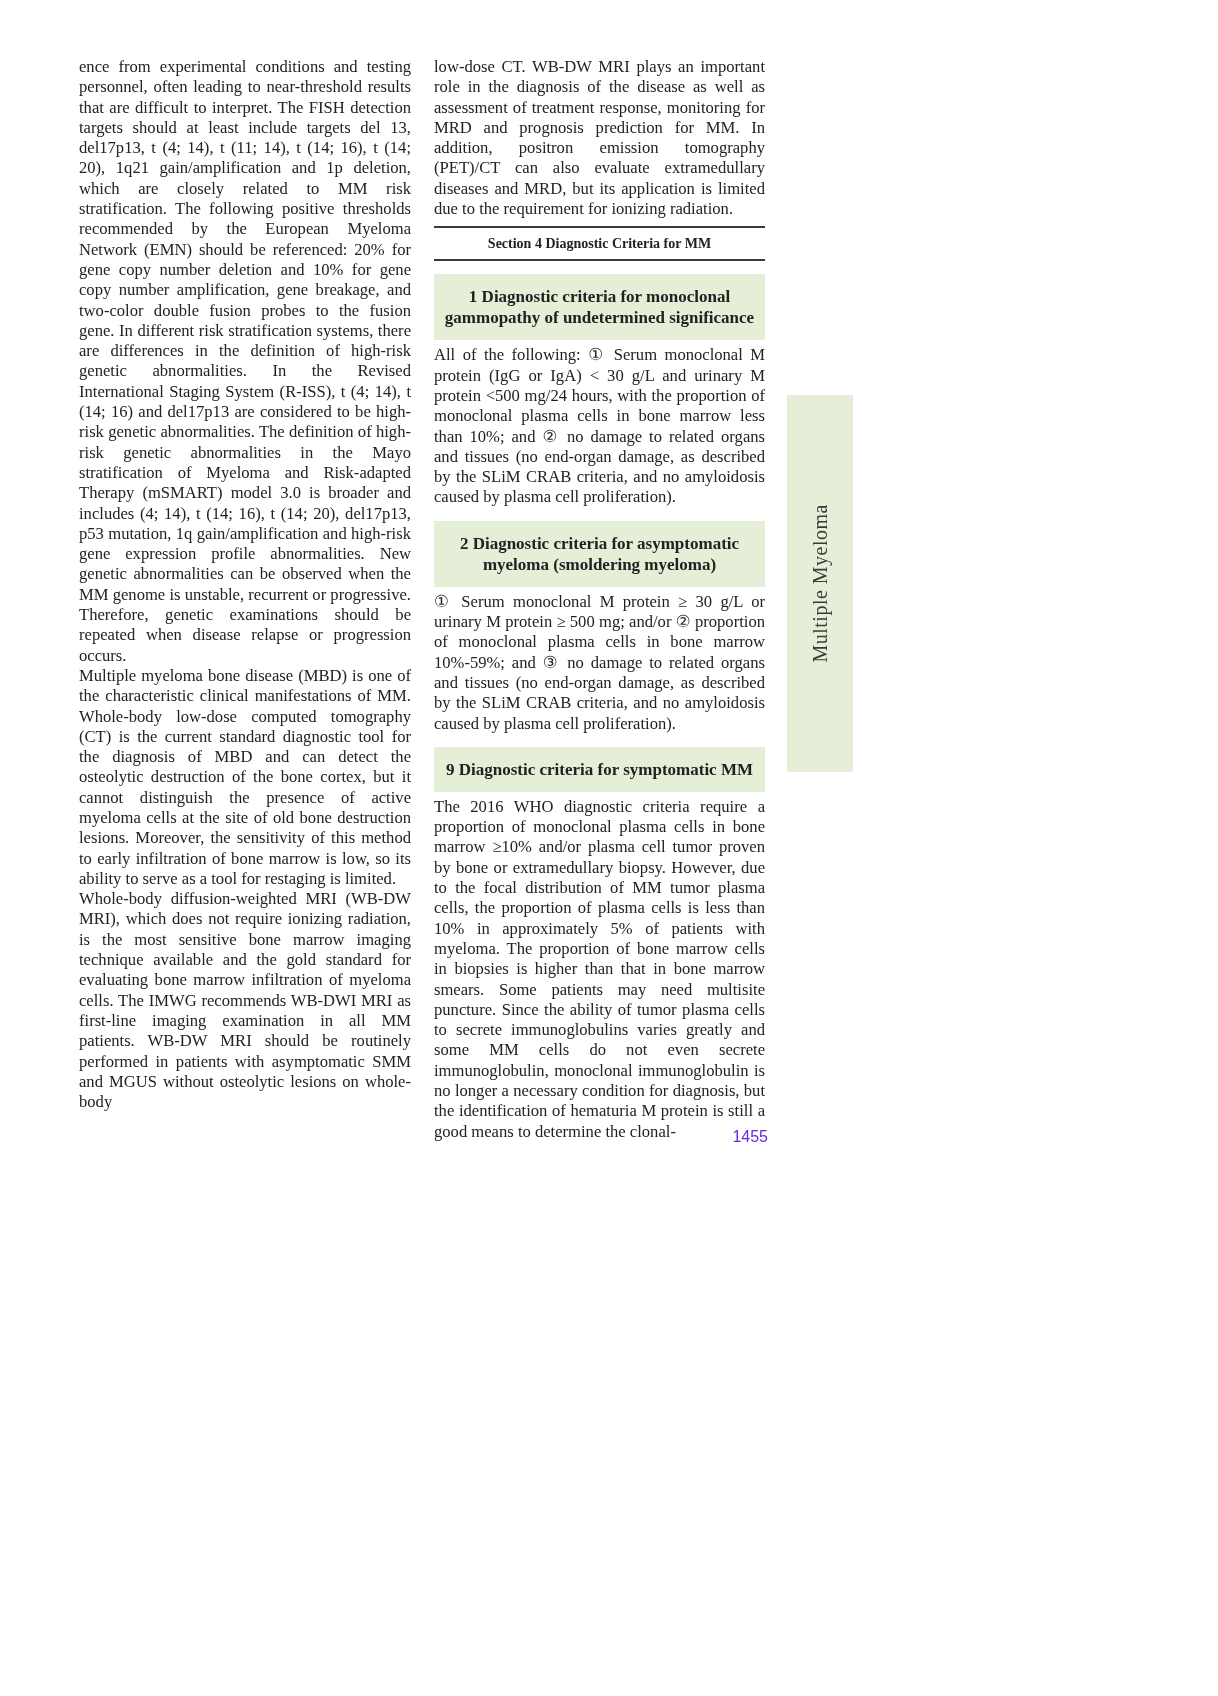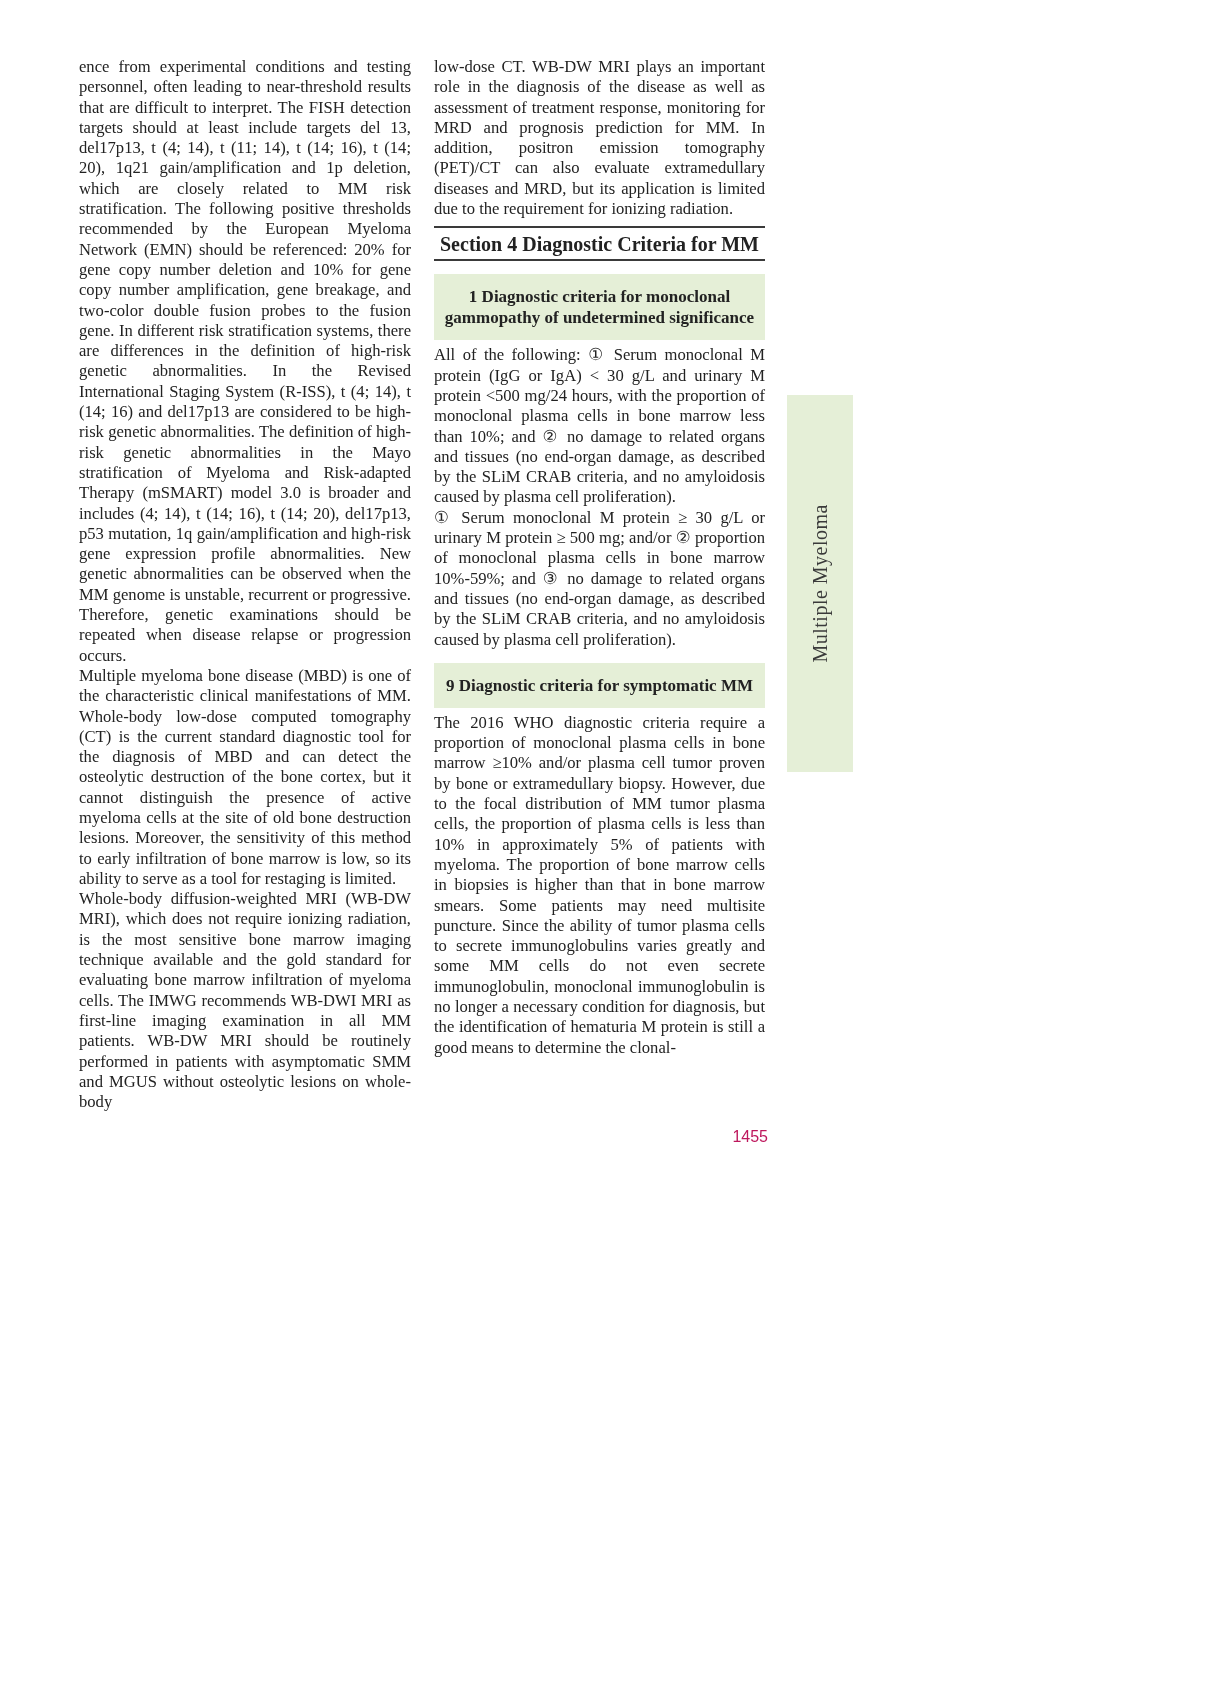--- a/index.html
+++ b/index.html
@@ -26,21 +26,21 @@
     text-align:center;
     font-size:17px;line-height:21px;
     padding:12px 4px;
     margin:13px 0 5px 0;
   }
   .section-rule-head{
     border-top:2px solid #3a3a3a;
     border-bottom:2px solid #3a3a3a;
     text-align:center;
     font-weight:bold;
-    font-size:20px;line-height:22px;
+    font-size:14px;line-height:22px;
     padding:5px 0 4px 0;
     margin:7px 0 6px 0;
   }
   .side-tab{
     position:absolute;
     left:787px;top:395px;
     width:66px;height:377px;
     background:#e5efd7;
     display:flex;align-items:center;justify-content:center;
   }
@@ -50,21 +50,21 @@
     font-size:20px;
     color:#3a3a3a;
     letter-spacing:0.5px;
     white-space:nowrap;
   }
   .page-number{
     position:absolute;
     left:445px;top:1128px;width:323px;
     text-align:right;
     font-family:"Liberation Sans","DejaVu Sans",sans-serif;
-    font-size:16px;color:#be185d;
+    font-size:16px;color:#6d28d9;
   }
 </style>
 </head>
 <body>
 
 <div id="page">
 
   <div class="col" id="left-col">
     <p class="para">ence from experimental conditions and testing personnel, often leading to near-threshold results that are difficult to interpret. The FISH detection targets should at least include targets del 13, del17p13, t (4; 14), t (11; 14), t (14; 16), t (14; 20), 1q21 gain/amplification and 1p deletion, which are closely related to MM risk stratification. The following positive thresholds recommended by the European Myeloma Network (EMN) should be referenced: 20% for gene copy number deletion and 10% for gene copy number amplification, gene breakage, and two-color double fusion probes to the fusion gene. In different risk stratification systems, there are differences in the definition of high-risk genetic abnormalities. In the Revised International Staging System (R-ISS), t (4; 14), t (14; 16) and del17p13 are considered to be high-risk genetic abnormalities. The definition of high-risk genetic abnormalities in the Mayo stratification of Myeloma and Risk-adapted Therapy (mSMART) model 3.0 is broader and includes (4; 14), t (14; 16), t (14; 20), del17p13, p53 mutation, 1q gain/amplification and high-risk gene expression profile abnormalities. New genetic abnormalities can be observed when the MM genome is unstable, recurrent or progressive. Therefore, genetic examinations should be repeated when disease relapse or progression occurs.</p>
     <p class="para">Multiple myeloma bone disease (MBD) is one of the characteristic clinical manifestations of MM. Whole-body low-dose computed tomography (CT) is the current standard diagnostic tool for the diagnosis of MBD and can detect the osteolytic destruction of the bone cortex, but it cannot distinguish the presence of active myeloma cells at the site of old bone destruction lesions. Moreover, the sensitivity of this method to early infiltration of bone marrow is low, so its ability to serve as a tool for restaging is limited.</p>
@@ -75,20 +75,21 @@
     <p class="para">low-dose CT. WB-DW MRI plays an important role in the diagnosis of the disease as well as assessment of treatment response, monitoring for MRD and prognosis prediction for MM. In addition, positron emission tomography (PET)/CT can also evaluate extramedullary diseases and MRD, but its application is limited due to the requirement for ionizing radiation.</p>
 
     <div class="section-rule-head">Section 4 Diagnostic Criteria for MM</div>
 
     <div>
       <div class="green-head">1 Diagnostic criteria for monoclonal gammopathy of undetermined significance</div>
       <p class="para">All of the following: ① Serum monoclonal M protein (IgG or IgA) &lt; 30 g/L and urinary M protein &lt;500 mg/24 hours, with the proportion of monoclonal plasma cells in bone marrow less than 10%; and ② no damage to related organs and tissues (no end-organ damage, as described by the SLiM CRAB criteria, and no amyloidosis caused by plasma cell proliferation).</p>
     </div>
 
     <div>
+      <div class="green-head">2 Diagnostic criteria for asymptomatic myeloma (smoldering myeloma)</div>
       <p class="para">① Serum monoclonal M protein ≥ 30 g/L or urinary M protein ≥ 500 mg; and/or ② proportion of monoclonal plasma cells in bone marrow 10%-59%; and ③ no damage to related organs and tissues (no end-organ damage, as described by the SLiM CRAB criteria, and no amyloidosis caused by plasma cell proliferation).</p>
     </div>
 
     <div>
       <div class="green-head">9 Diagnostic criteria for symptomatic MM</div>
       <p class="para">The 2016 WHO diagnostic criteria require a proportion of monoclonal plasma cells in bone marrow ≥10% and/or plasma cell tumor proven by bone or extramedullary biopsy. However, due to the focal distribution of MM tumor plasma cells, the proportion of plasma cells is less than 10% in approximately 5% of patients with myeloma. The proportion of bone marrow cells in biopsies is higher than that in bone marrow smears. Some patients may need multisite puncture. Since the ability of tumor plasma cells to secrete immunoglobulins varies greatly and some MM cells do not even secrete immunoglobulin, monoclonal immunoglobulin is no longer a necessary condition for diagnosis, but the identification of hematuria M protein is still a good means to determine the clonal-</p>
     </div>
   </div>
 
   <div class="side-tab">

